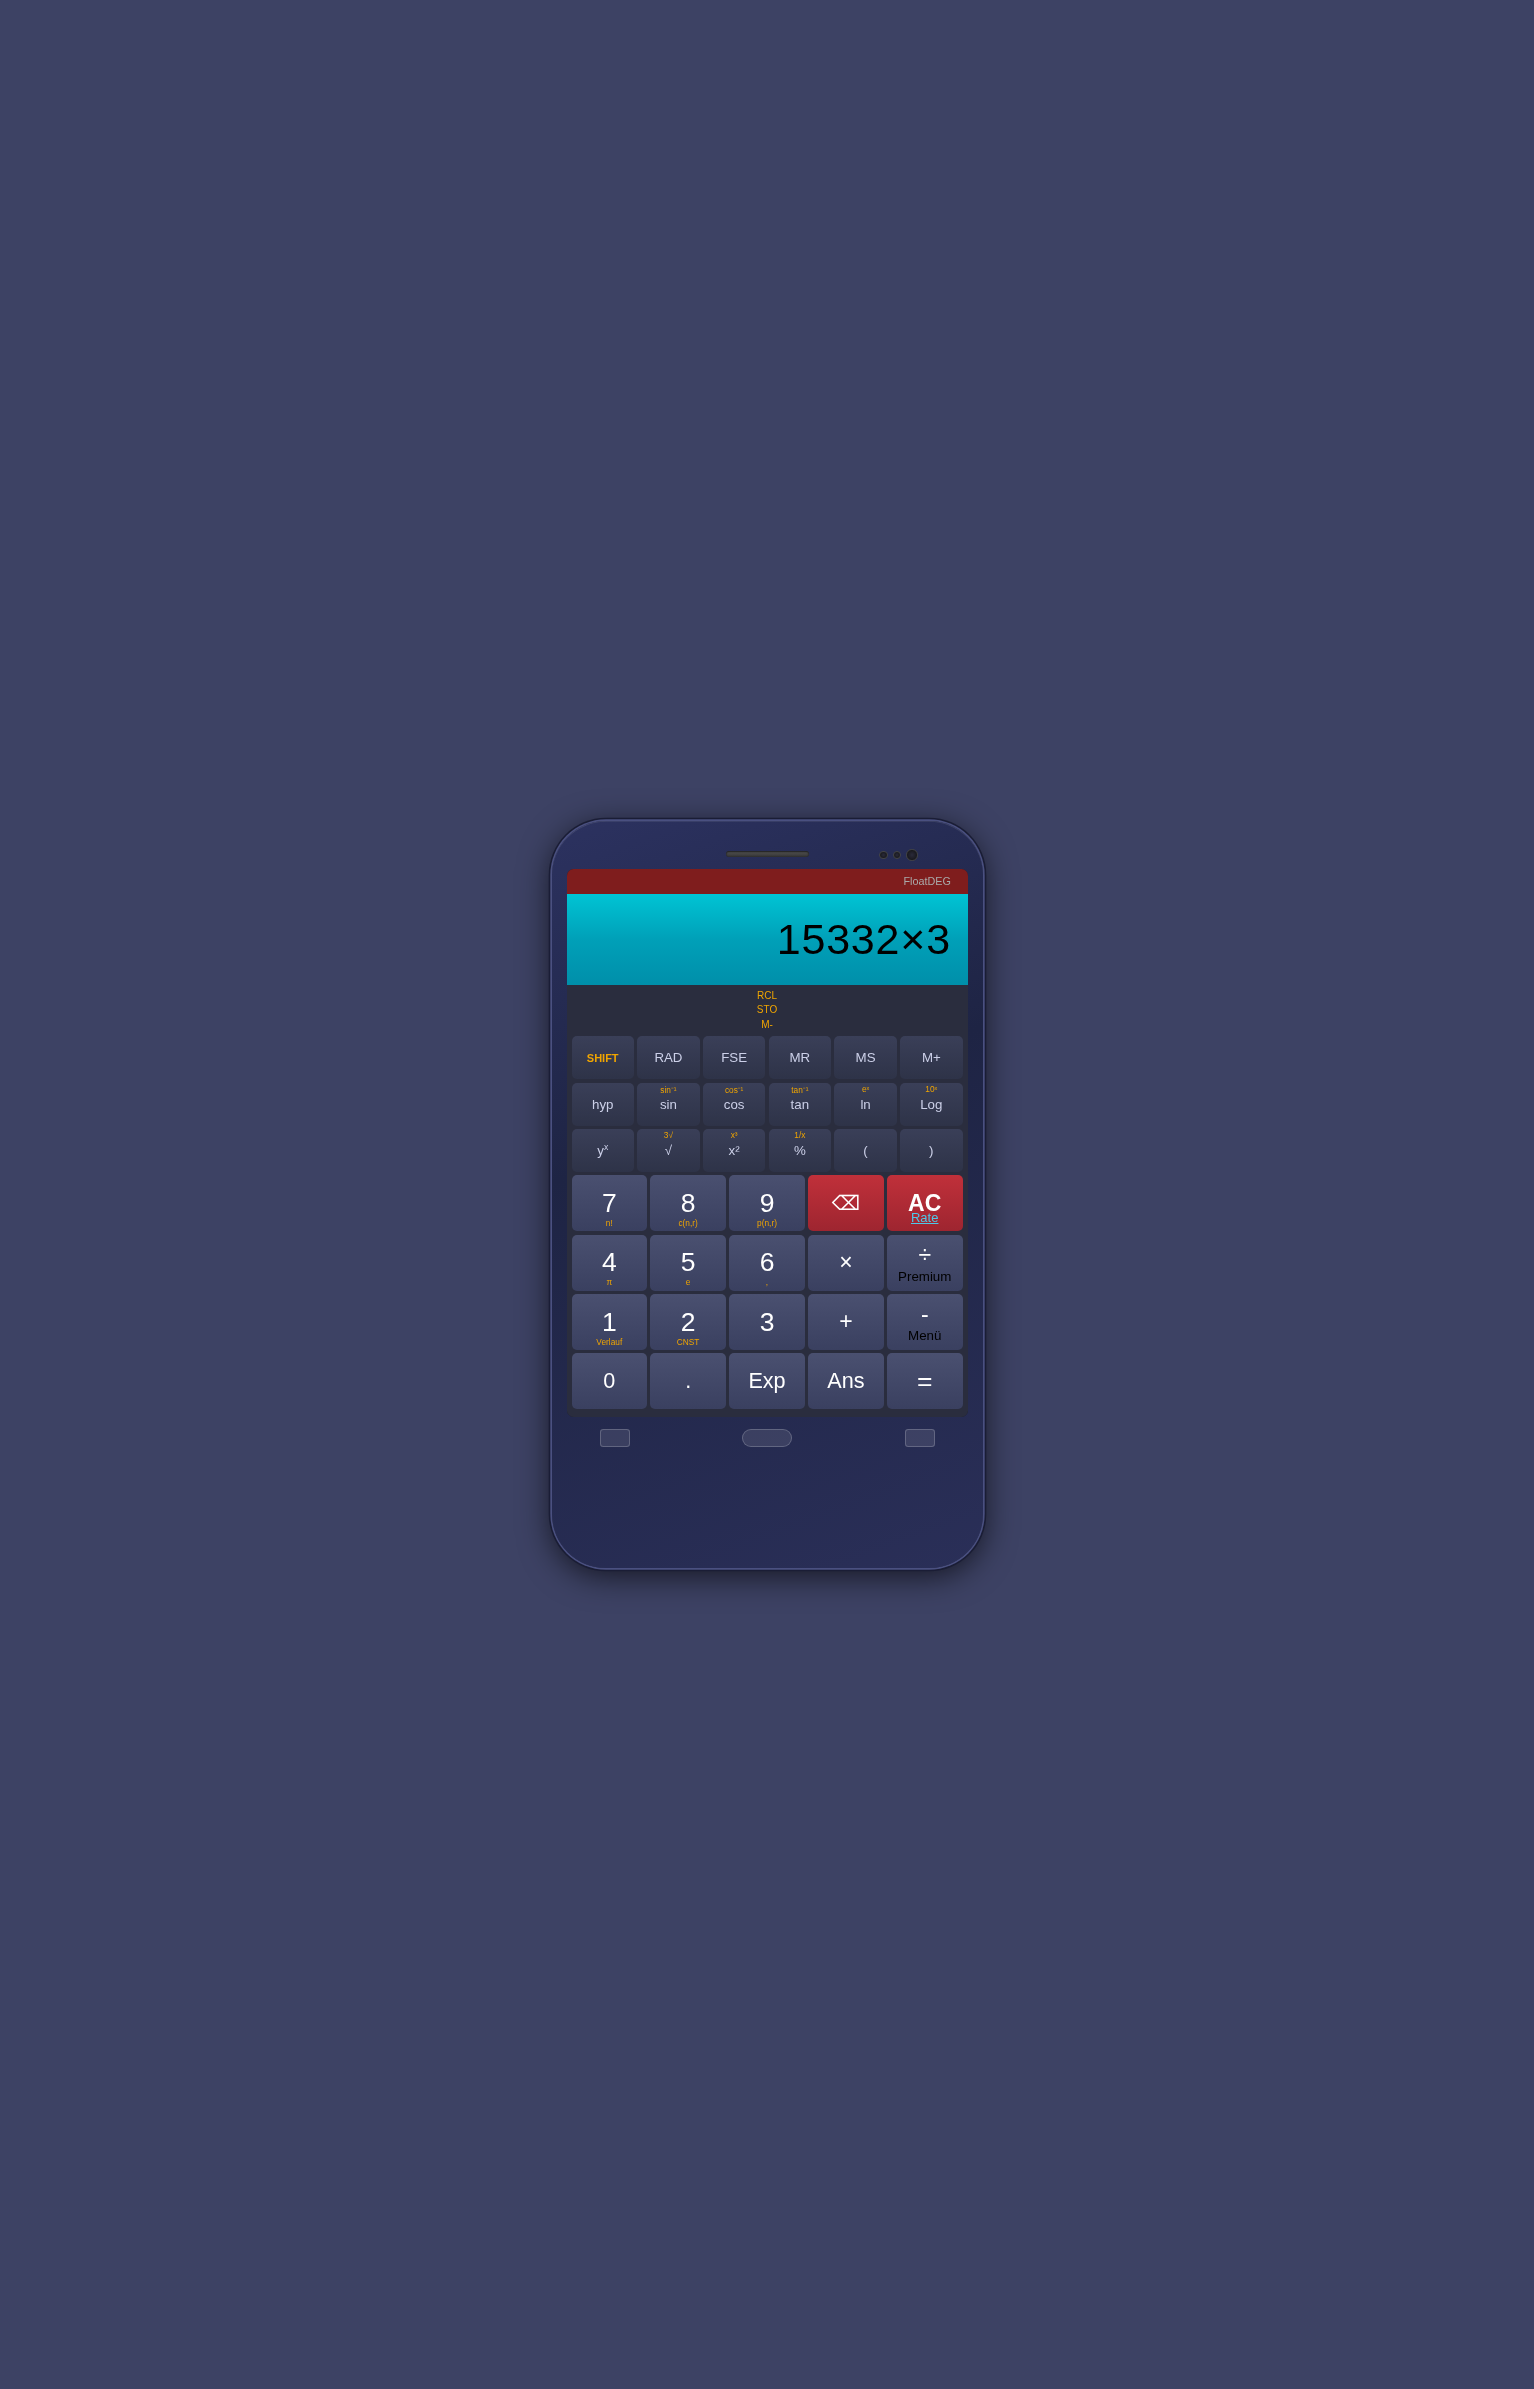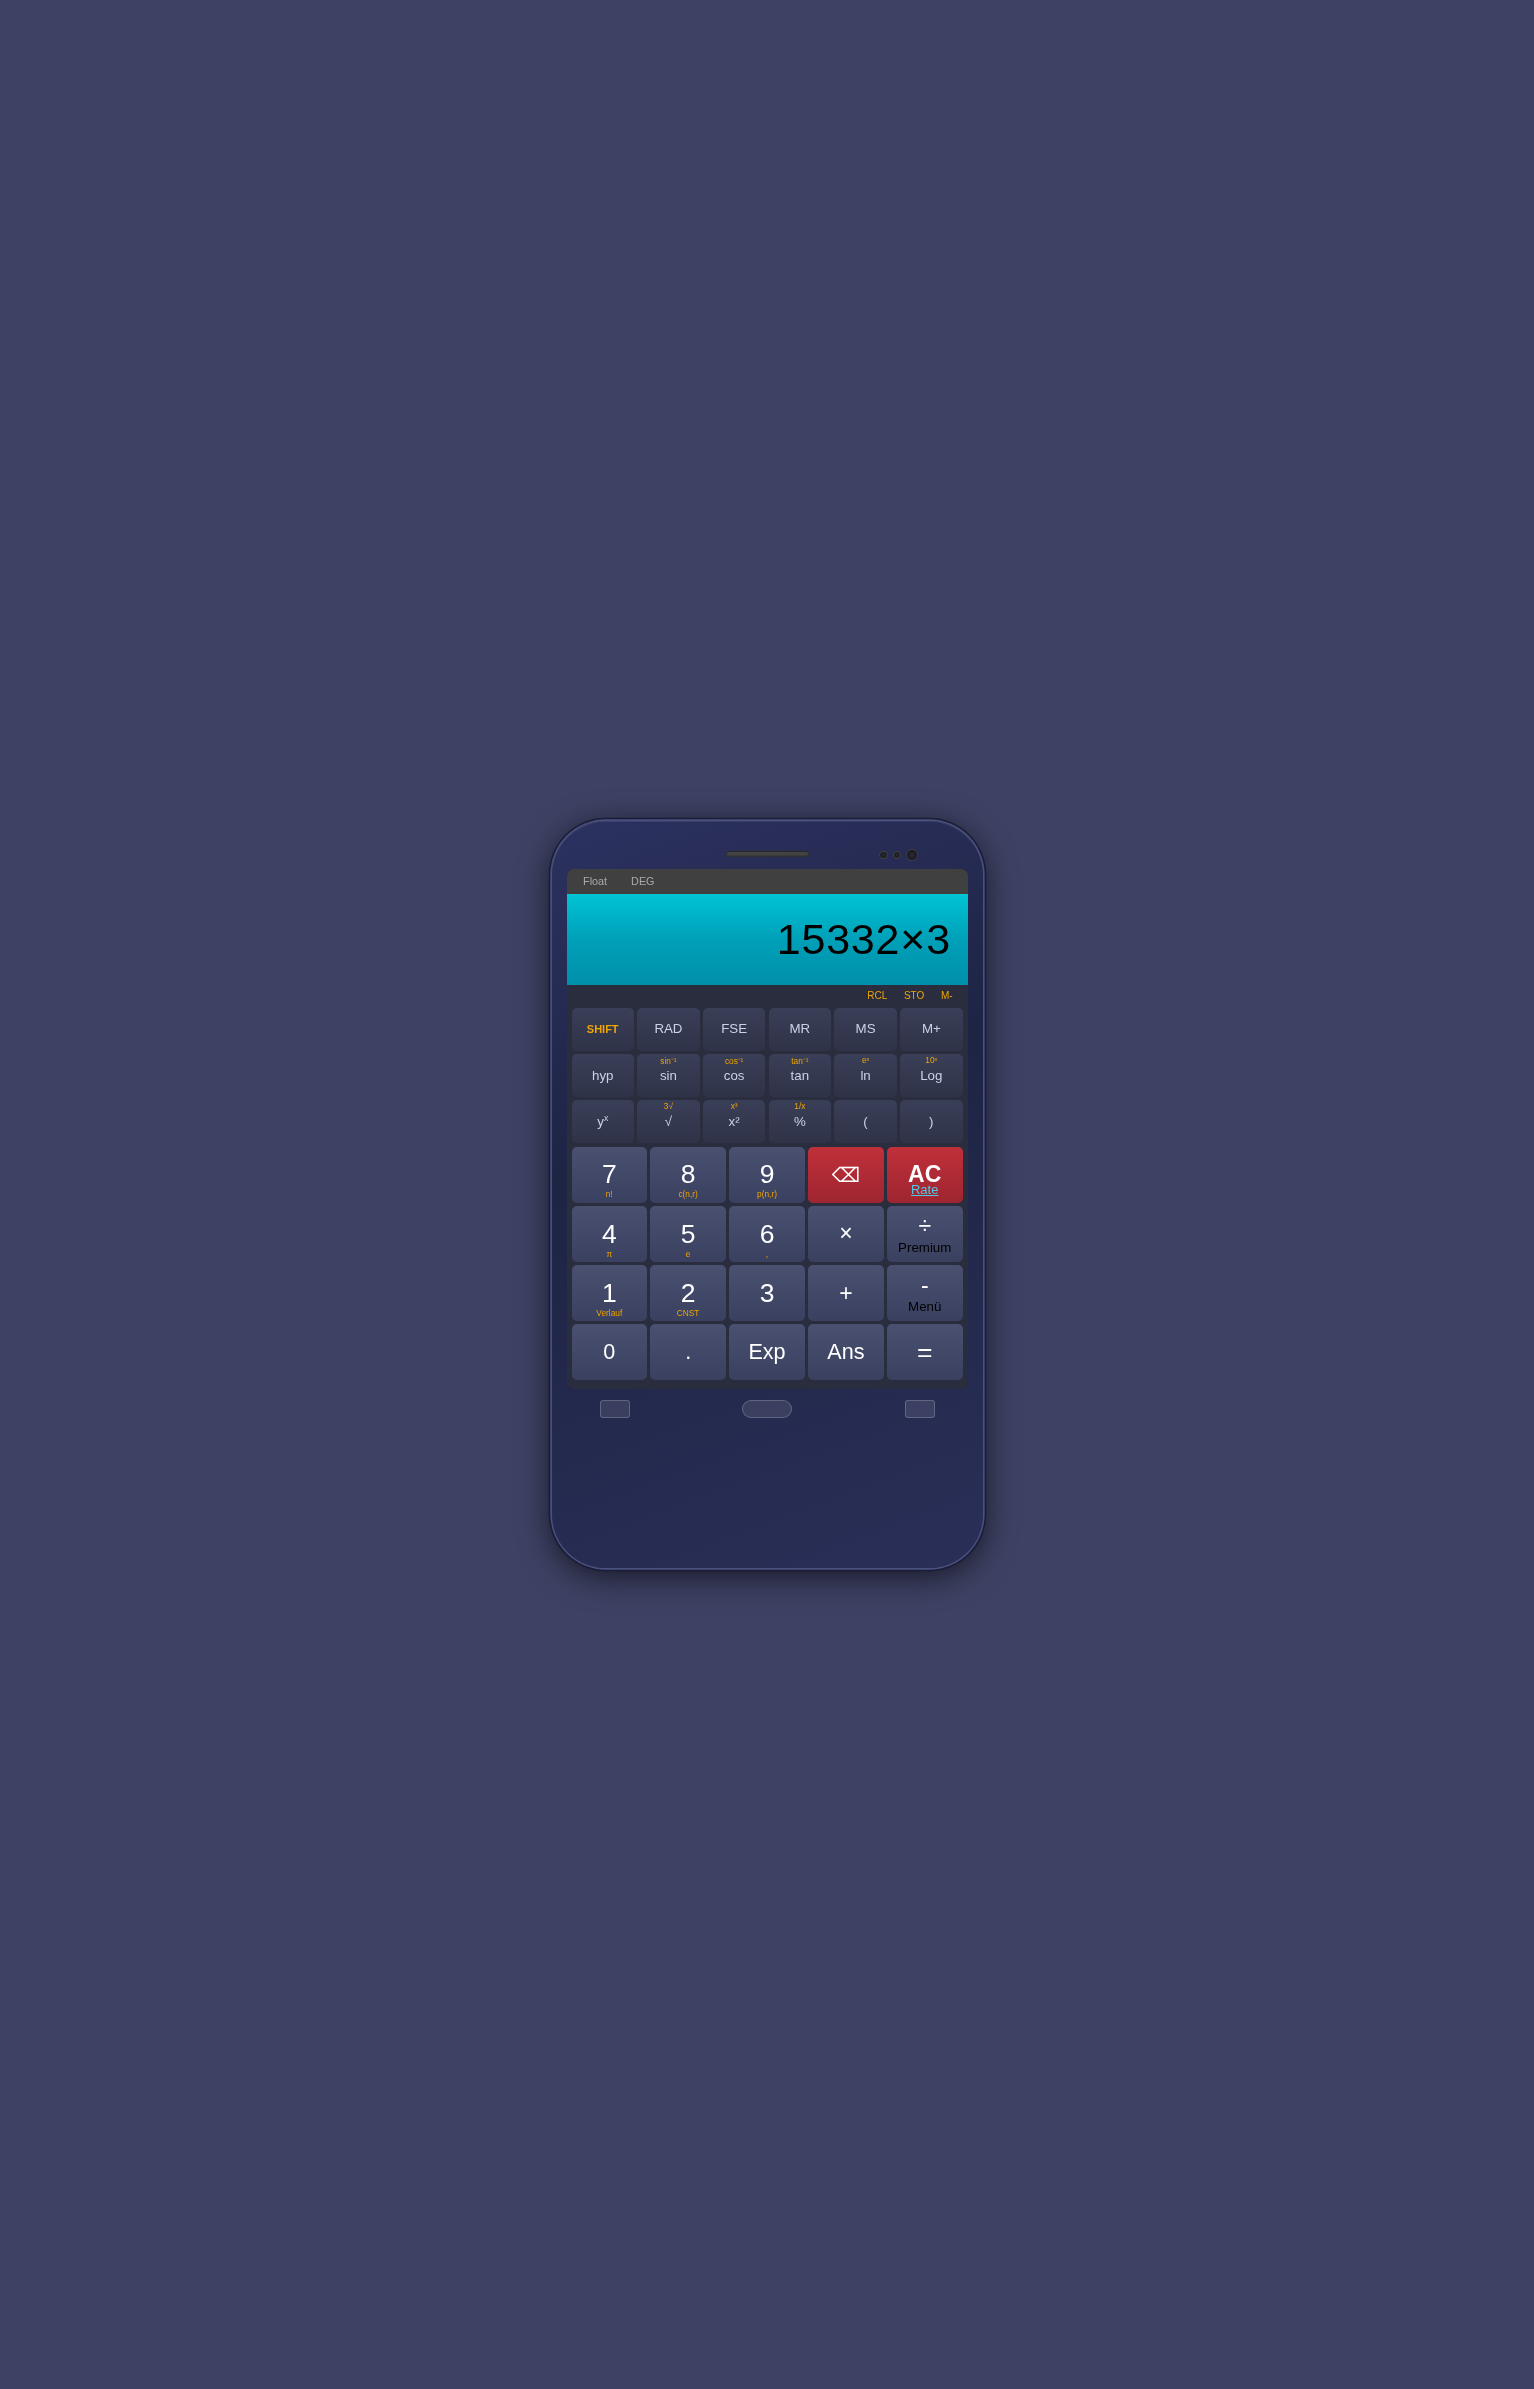--- a/index.html
+++ b/index.html
@@ -68,26 +68,25 @@
 
     
     .screen {
       background: #1e2030;
       border-radius: 6.6px;
       overflow: hidden;
     }
 
     
     .status-bar {
-      background: #404040;
-      display: flex;
-      justify-content: flex-start;
+      background: #7f1d1d;
+      display: flex;
+      justify-content: flex-end;
       align-items: center;
       padding: 6.6px 16.6px;
-      gap: 24px;
     }
 
     .status-bar-text {
       color: #aaa;
       font-size: 10.8px;
     }
 
     
     .display {
       background: linear-gradient(180deg, #00c4d4 0%, #00a0b8 50%, #008faa 100%);
@@ -104,23 +103,24 @@
       font-size: 43px;
       font-weight: 400;
       letter-spacing: 0.8px;
       text-align: right;
     }
 
     
     .memory-row {
       background: #2a2d3e;
       display: flex;
-      justify-content: flex-end;
+      justify-content: flex-start;
       gap: 0;
       padding: 3.3px 6.6px 1.7px 6.6px;
+      flex-direction: column;
     }
 
     .memory-label {
       color: #f0a500;
       font-size: 10px;
       padding: 1.7px 8.3px;
       text-align: center;
     }
 
     

